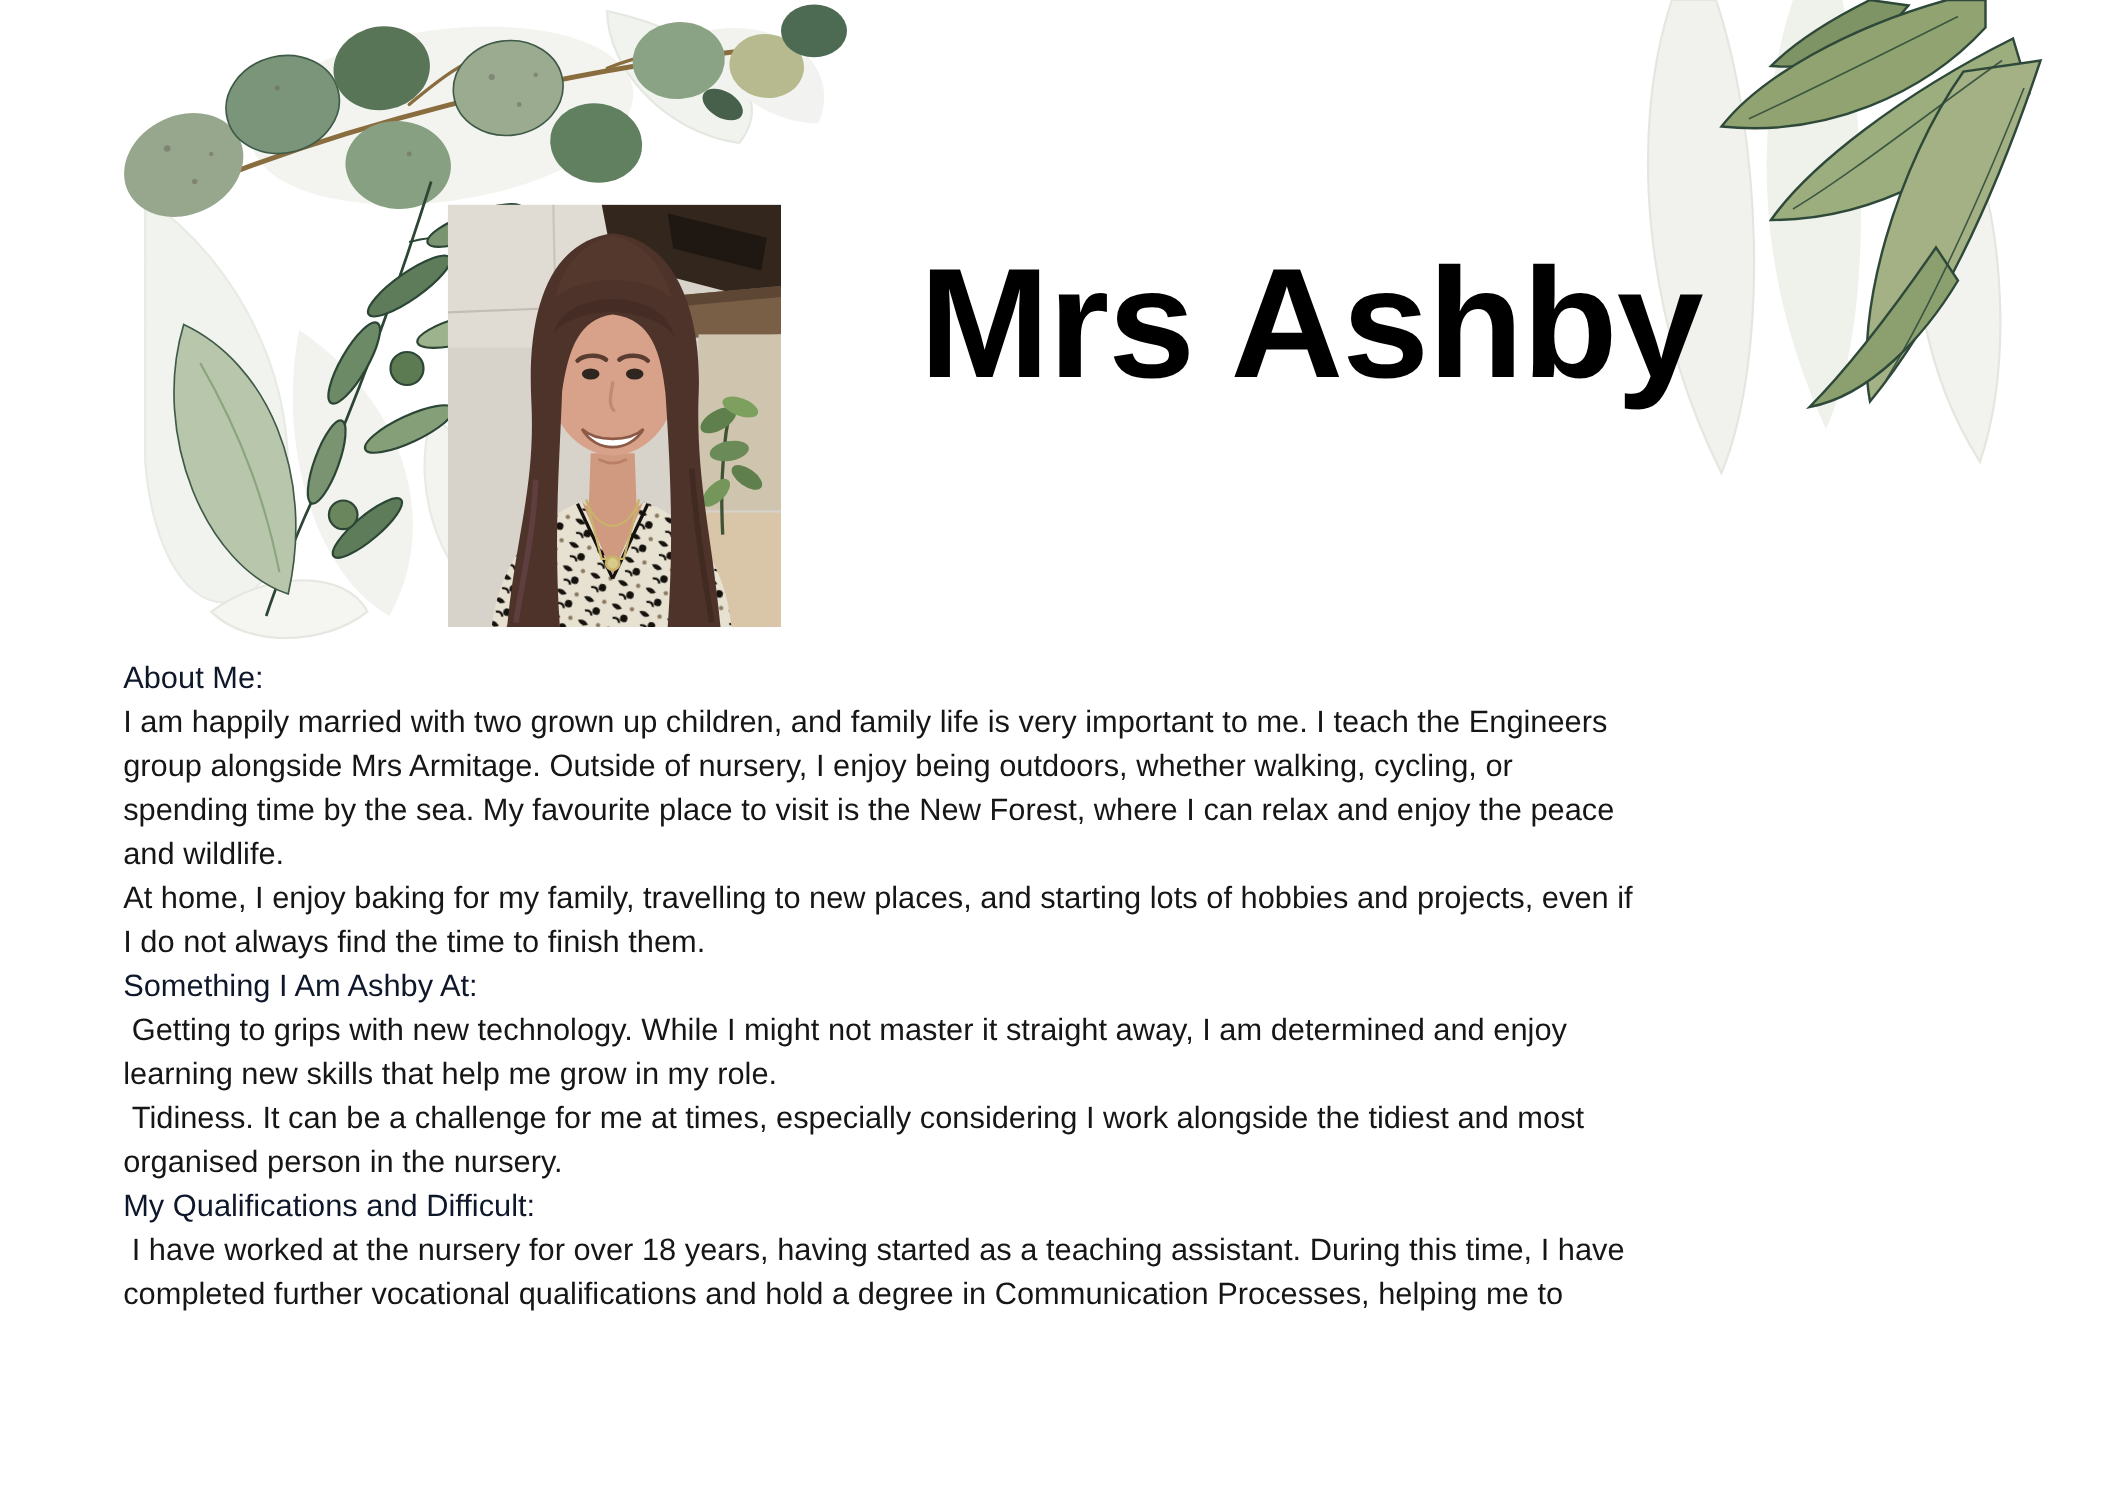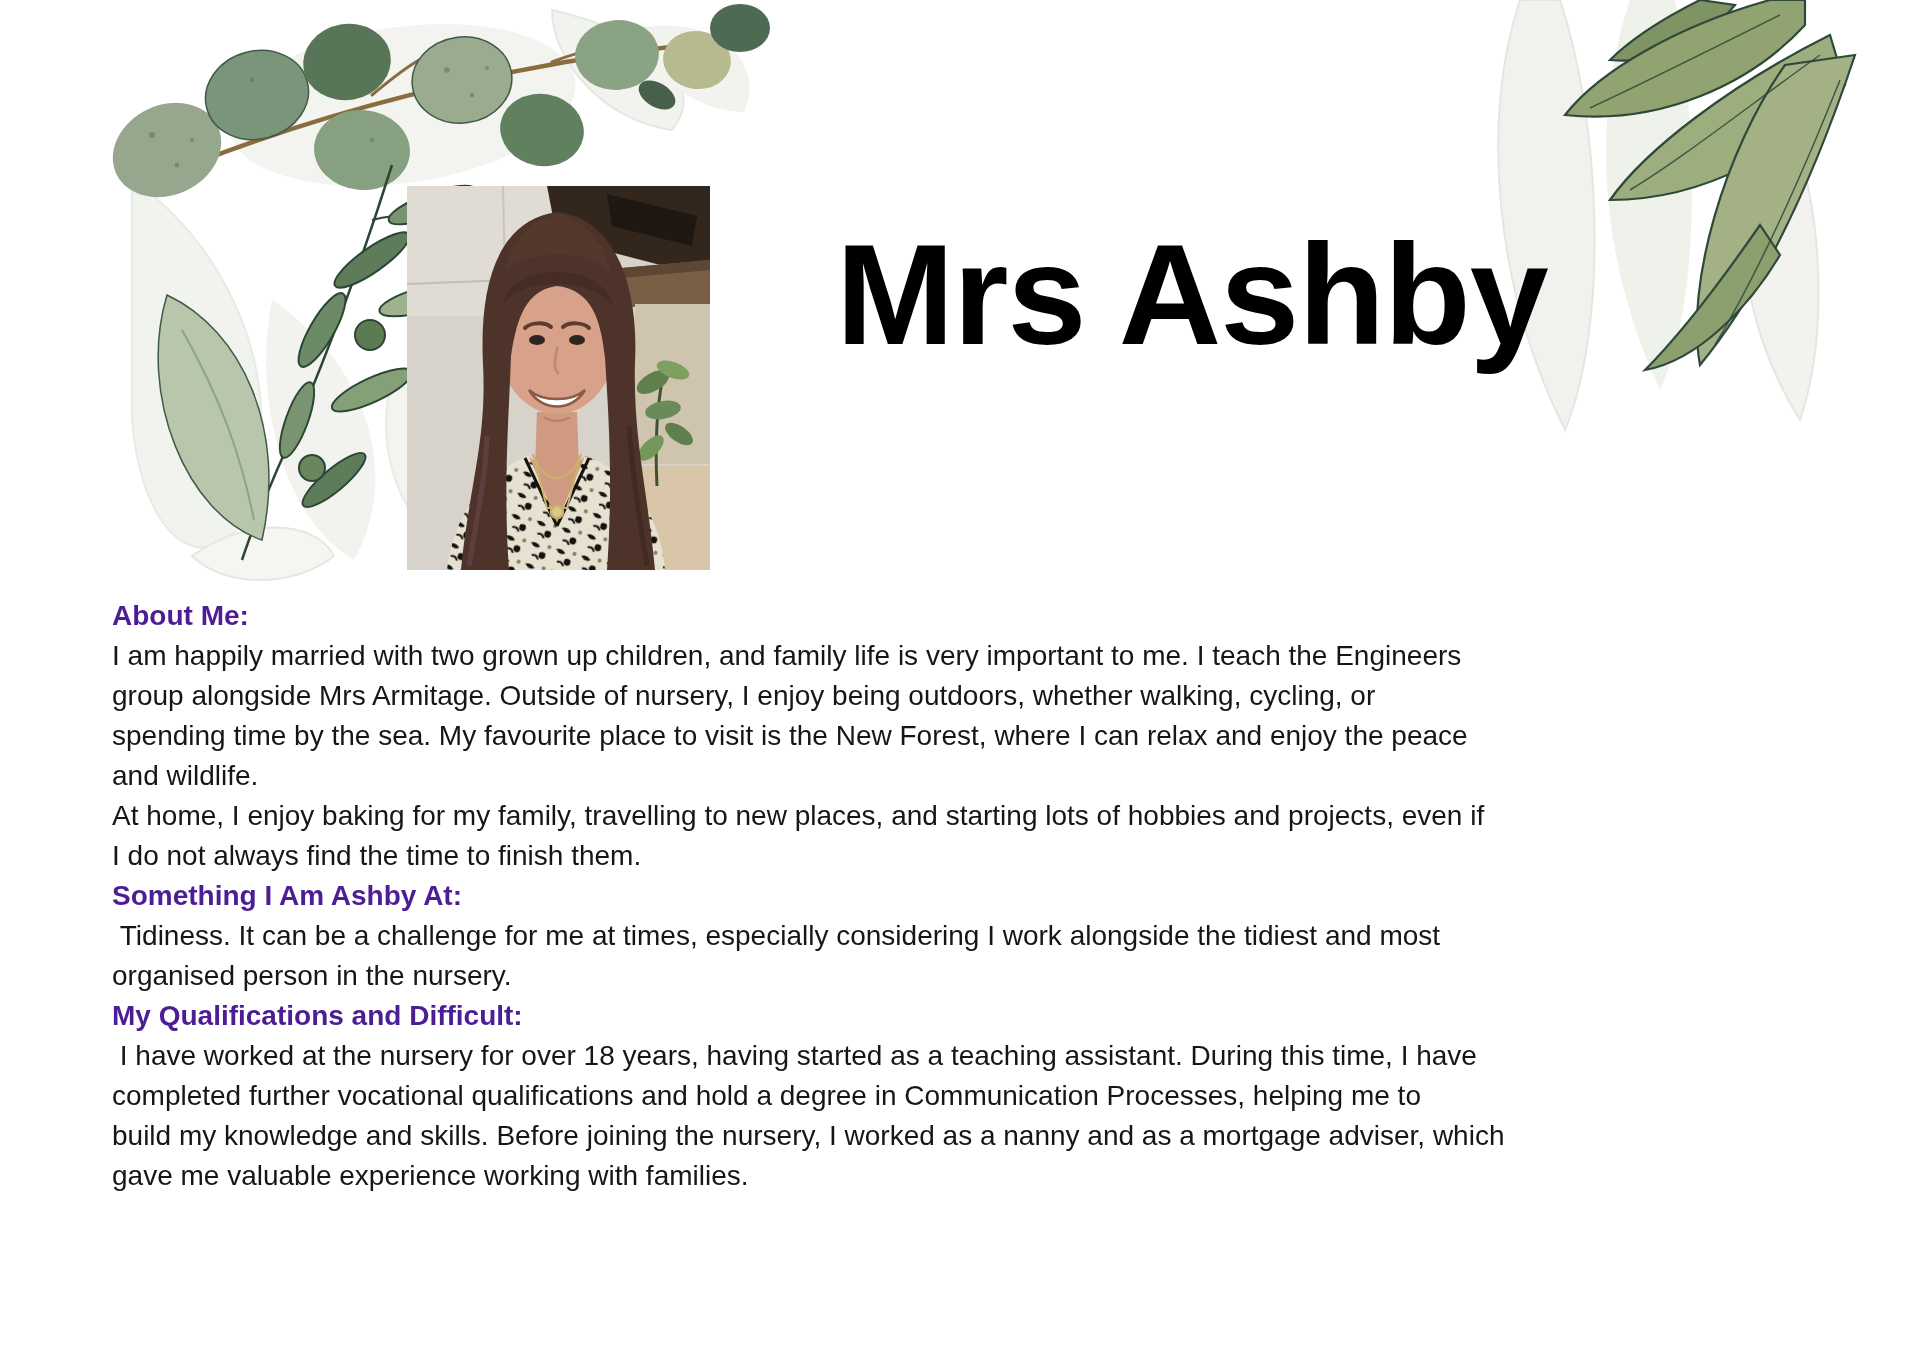--- a/index.html
+++ b/index.html
@@ -27,21 +27,21 @@
     font-weight:800;letter-spacing:-1px;
     color:#000000;white-space:nowrap;
   }
   .text-block{
     position:absolute;left:112px;top:596px;width:1760px;
     font-size:28px;line-height:40px;color:#161616;
   }
   .text-block h2,.text-block p{
     margin:0;padding:0;font-size:inherit;line-height:inherit;
   }
-  .sec-heading{font-weight:bold;color:#4c1d95;}
+  .sec-heading{font-weight:normal;color:#0f172a;}
   .sec-body{white-space:pre-wrap;}
 </style>
 </head>
 <body>
 
 <div class="page">
 
   <svg class="decor decor-tl" width="700" height="640" viewBox="0 0 700 640" aria-hidden="true">
     <g opacity="0.9">
       <ellipse cx="330" cy="105" rx="175" ry="78" fill="#f2f3ef" transform="rotate(-8 330 105)"></ellipse>
@@ -193,20 +193,22 @@
       <h2 class="sec-heading">About Me:</h2>
       <p class="sec-body">I am happily married with two grown up children, and family life is very important to me. I teach the Engineers
 group alongside Mrs Armitage. Outside of nursery, I enjoy being outdoors, whether walking, cycling, or
 spending time by the sea. My favourite place to visit is the New Forest, where I can relax and enjoy the peace
 and wildlife.
 At home, I enjoy baking for my family, travelling to new places, and starting lots of hobbies and projects, even if
 I do not always find the time to finish them.</p>
     </section>
     <section>
       <h2 class="sec-heading">Something I Am Ashby At:</h2>
+      <p class="sec-body"> Getting to grips with new technology. While I might not master it straight away, I am determined and enjoy
+learning new skills that help me grow in my role.</p>
     </section>
     <section>
       <p class="sec-body"> Tidiness. It can be a challenge for me at times, especially considering I work alongside the tidiest and most
 organised person in the nursery.</p>
     </section>
     <section>
       <h2 class="sec-heading">My Qualifications and Difficult:</h2>
       <p class="sec-body"> I have worked at the nursery for over 18 years, having started as a teaching assistant. During this time, I have
 completed further vocational qualifications and hold a degree in Communication Processes, helping me to
 build my knowledge and skills. Before joining the nursery, I worked as a nanny and as a mortgage adviser, which

